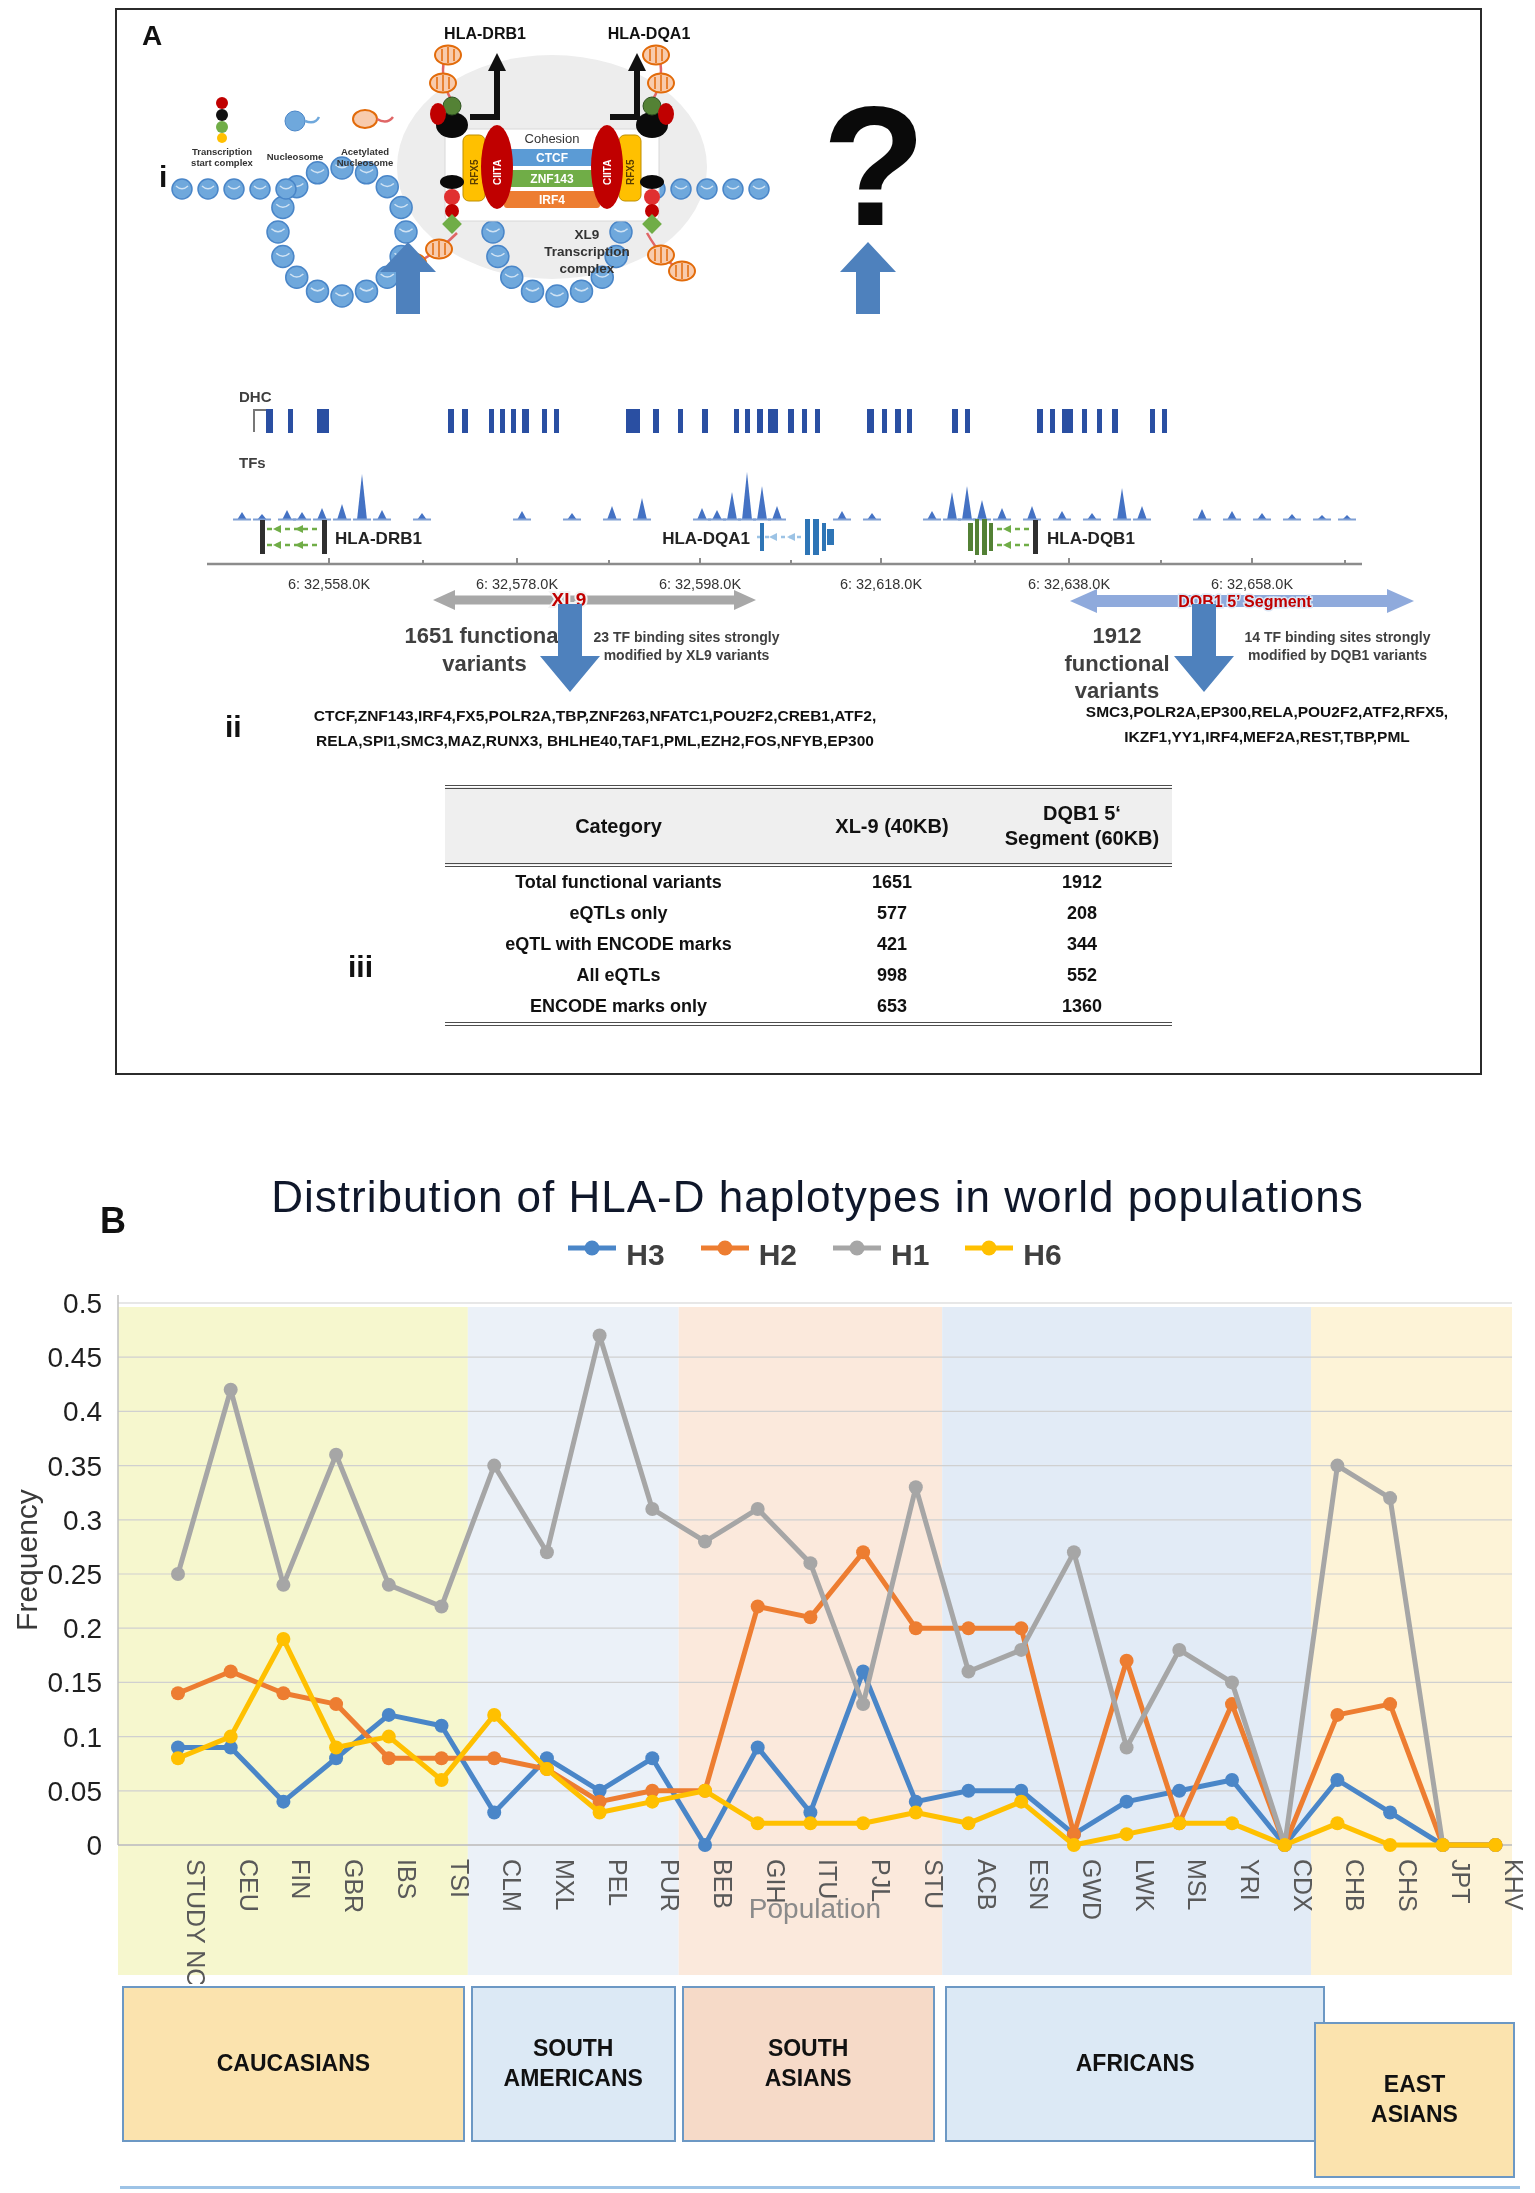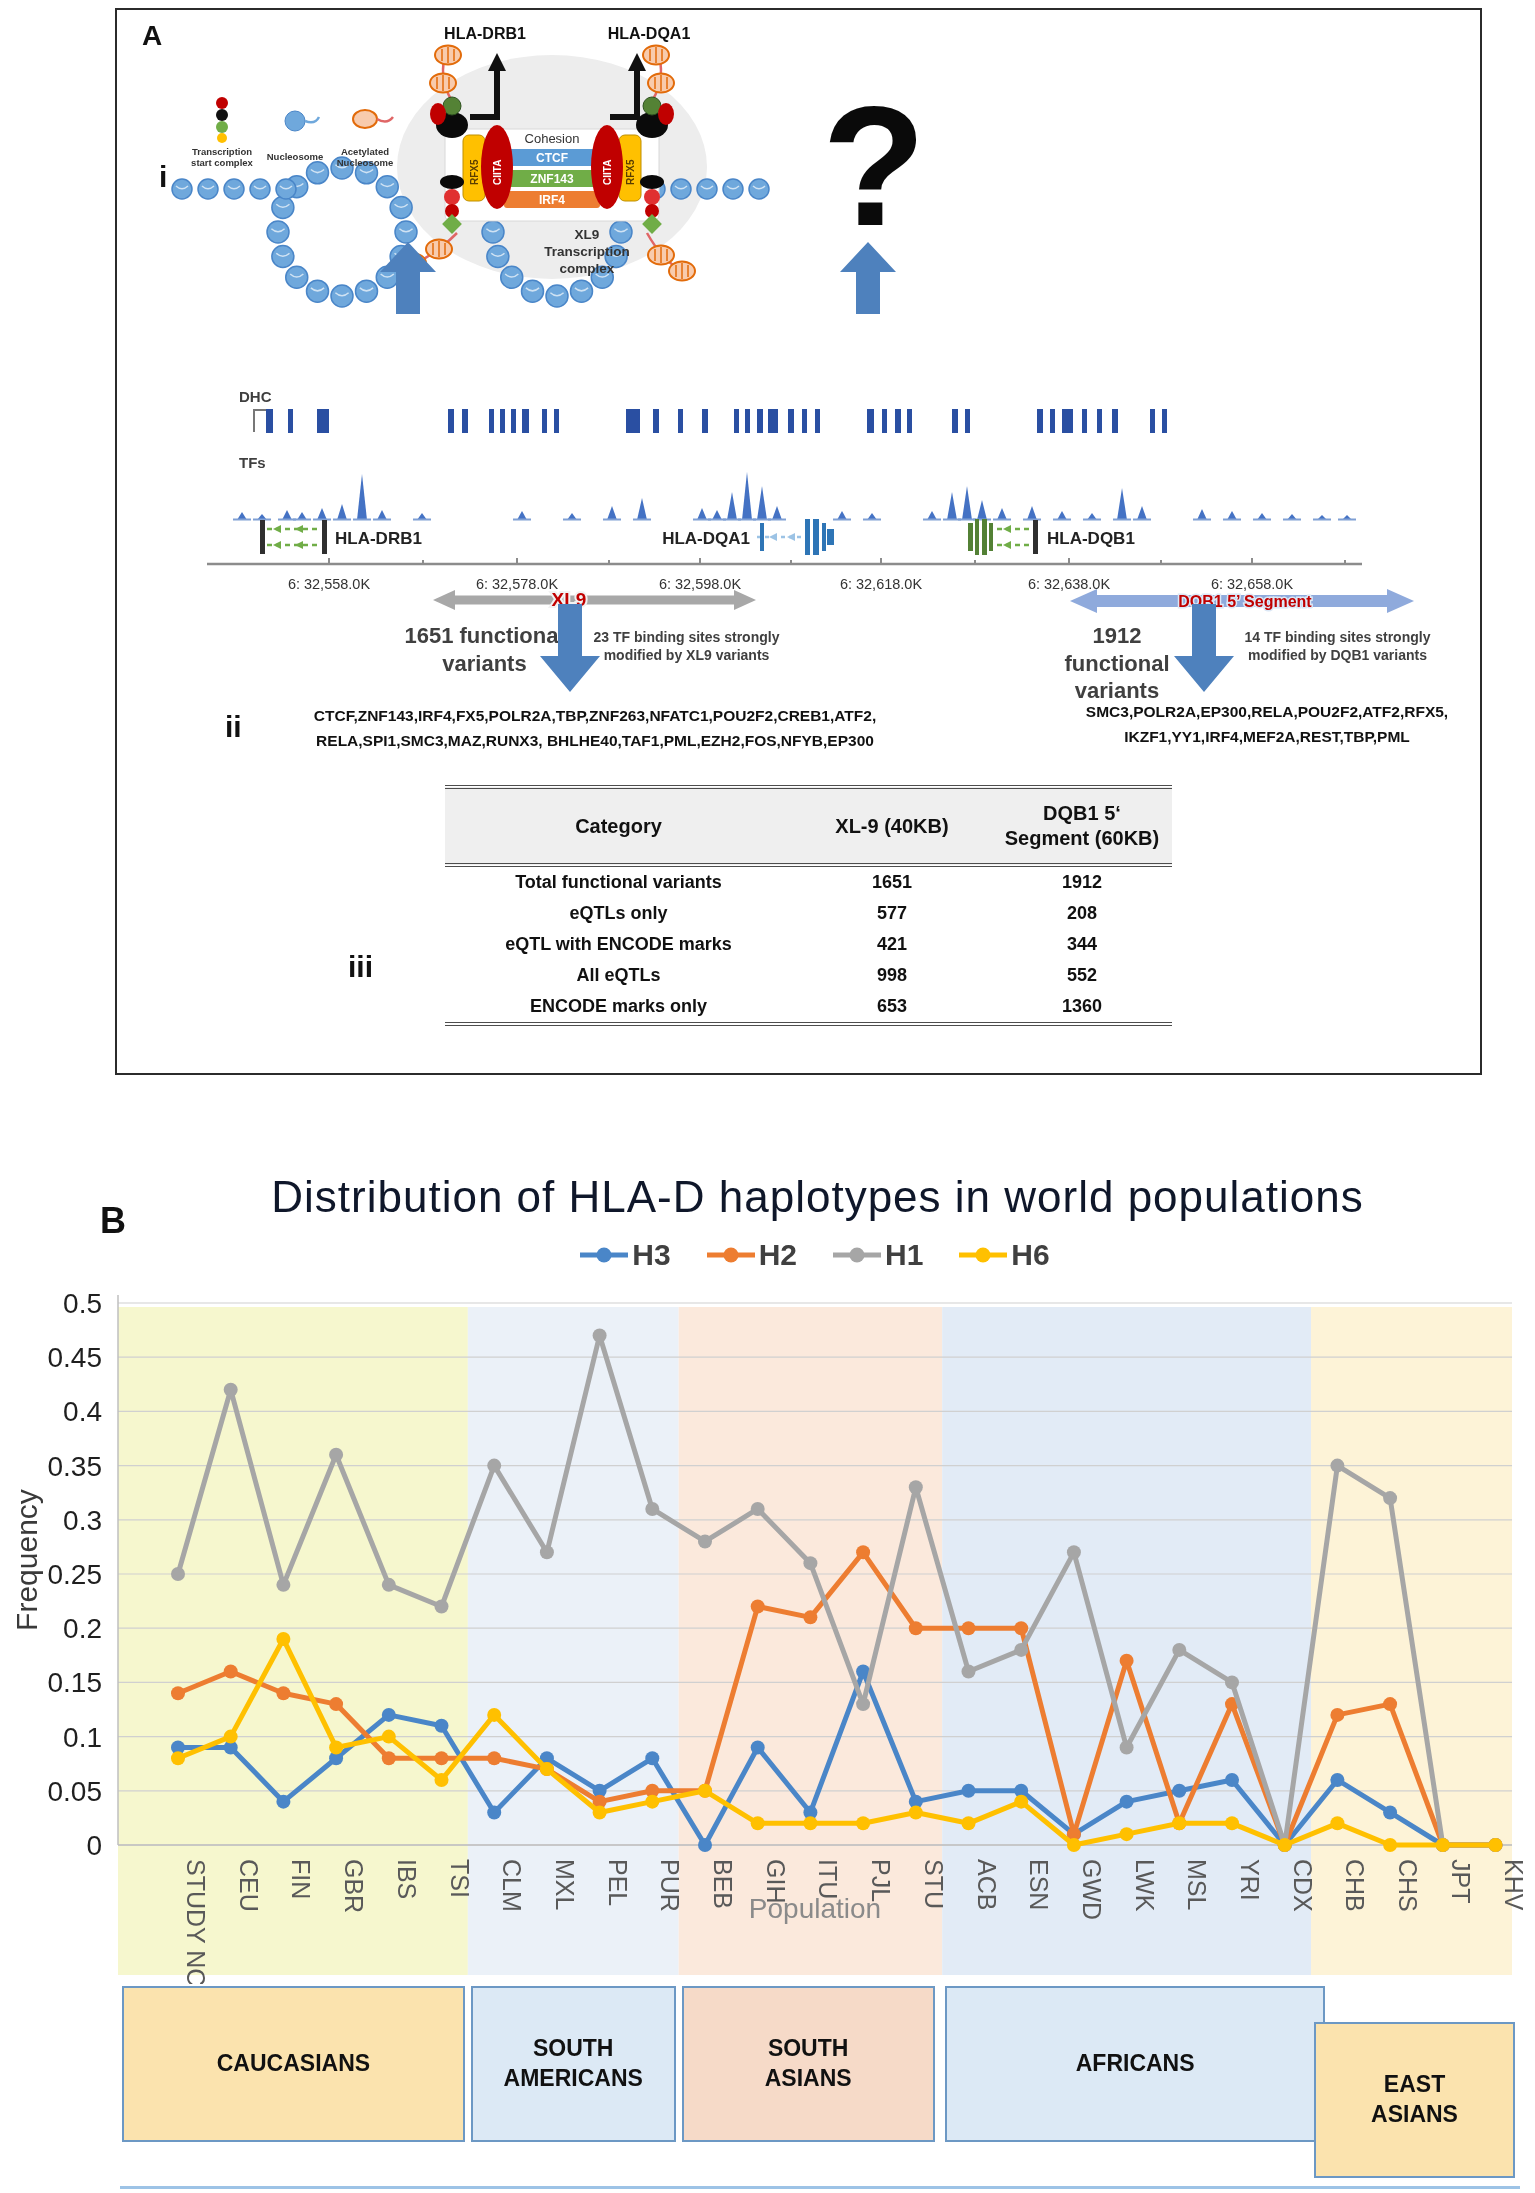--- a/index.html
+++ b/index.html
@@ -12,21 +12,21 @@
   .vartext{font-weight:bold;font-size:22px;color:#404040;text-align:center;line-height:1.25}
   .notetext{font-weight:bold;font-size:14px;color:#404040;text-align:center;line-height:1.3}
   .tflist{font-weight:bold;font-size:15.5px;color:#111;text-align:center;line-height:1.6}
   .track-label{font-weight:bold;font-size:15px;color:#3f3f3f}
   #iii-table{border-collapse:collapse;width:727px}
   #iii-table th{background:#efefef;font-size:20px;font-weight:bold;color:#111;padding:12px 6px;border-top:4px double #4d4d4d;border-bottom:4px double #4d4d4d;line-height:1.25}
   #iii-table td{font-size:18px;font-weight:bold;color:#111;text-align:center;padding:5px 4px}
   #iii-table tbody tr:last-child td{border-bottom:4px double #4d4d4d}
   #chart-title{left:120px;top:1172px;width:1395px;text-align:center;font-size:44px;color:#0f172a;letter-spacing:1px}
   #legend{left:118px;top:1238px;width:1394px;display:flex;justify-content:center;align-items:center;gap:36px}
-  .legend-item{display:flex;align-items:center;gap:4px}
+  .legend-item{display:flex;align-items:flex-start;gap:10px}
   .legend-item span{font-size:30px;font-weight:bold;color:#404040}
   #freq-label{left:-100px;top:1540px;width:260px;height:40px;transform:rotate(-90deg);text-align:center;font-size:30px;color:#3a3a3a}
   #pop-label{left:118px;top:1893px;width:1394px;text-align:center;font-size:28px;color:#8a8a8a}
   #group-row .gbox{position:absolute;top:0;height:156px;border:2px solid #6c98c4;display:flex;align-items:center;justify-content:center;text-align:center}
   #group-row .gbox div{font-weight:bold;font-size:23px;color:#111;line-height:1.3}
   #bottom-line{left:120px;top:2186px;width:1400px;height:3px;background:#9dc3e6}
   svg text{font-family:"Liberation Sans",sans-serif}
 </style>
 </head>
 <body>

